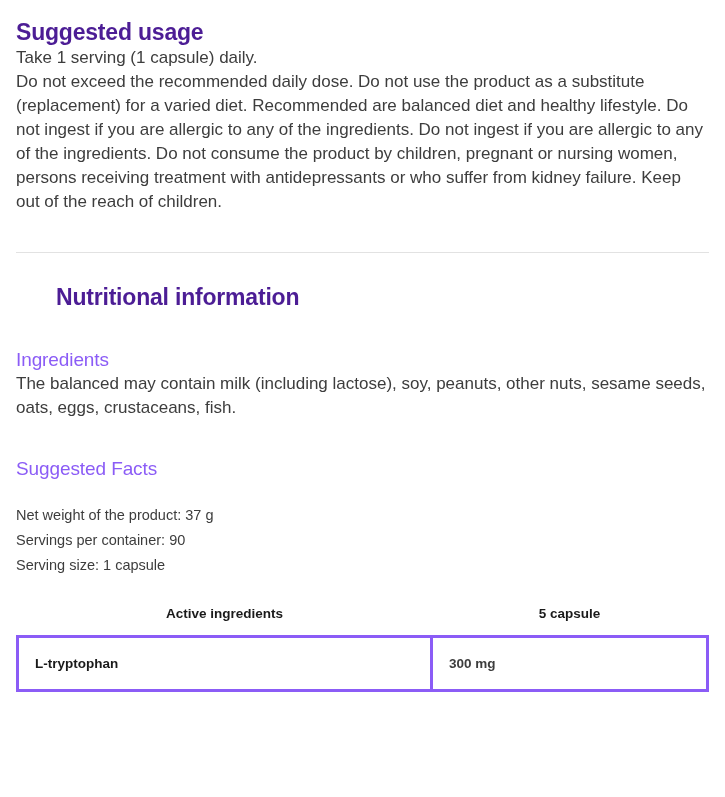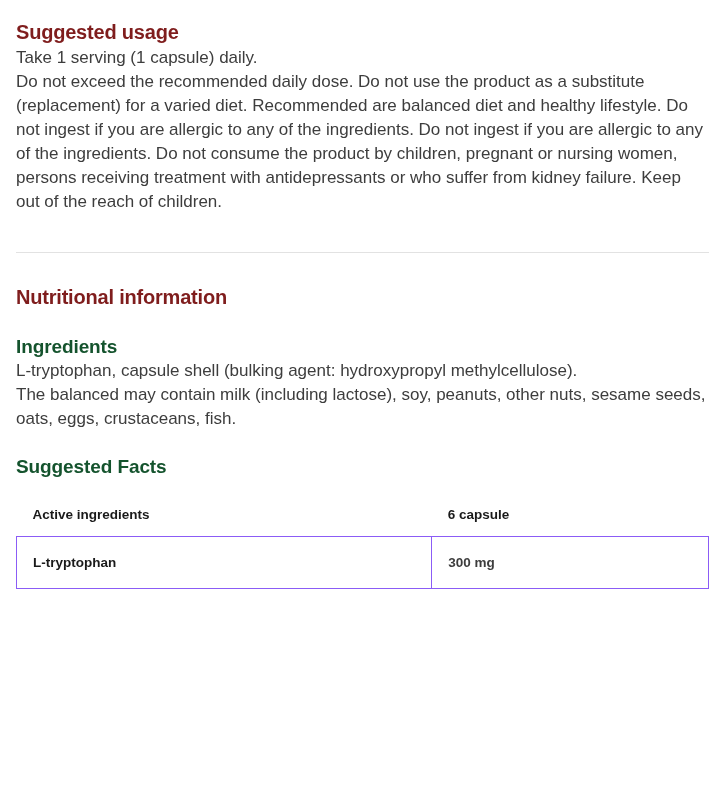--- a/index.html
+++ b/index.html
@@ -15,33 +15,33 @@
     overflow: hidden;
   }
   .page {
     width: 725px;
     height: 797px;
     box-sizing: border-box;
     padding: 0 16px;
     position: relative;
   }
   h2.section-title {
-    font-size: 20px;
+    font-size: 23px;
     line-height: 28px;
     font-weight: bold;
-    color: #7f1d1d;
+    color: #4c1d95;
     margin: 18px 0 0 0;
     letter-spacing: -0.2px;
   }
   h3.sub-title {
     font-size: 19px;
     line-height: 24px;
-    font-weight: bold;
-    color: #14532d;
-    margin: 24px 0 0 0;
+    font-weight: normal;
+    color: #8b5cf6;
+    margin: 37px 0 0 0;
     letter-spacing: -0.1px;
   }
   p.body-text {
     font-size: 17px;
     line-height: 24px;
     color: #3d3d3d;
     margin: 0;
   }
   .sp-1 { margin-top: 32px; }
   .sp-2 { margin-top: 22px; }
@@ -60,32 +60,32 @@
     line-height: 25px;
     color: #3d3d3d;
   }
   table.nutrition-table {
     width: 100%;
     border-collapse: collapse;
     margin-top: 22px;
     table-layout: fixed;
   }
   table.nutrition-table th {
-    text-align: left;
+    text-align: center;
     font-size: 13.5px;
     font-weight: bold;
     color: #1a1a1a;
     padding: 6px 16px 14px 16px;
     border: none;
   }
   table.nutrition-table td {
     font-size: 13.5px;
     color: #1a1a1a;
     padding: 18px 16px;
-    border: 1px solid #8b5cf6;
+    border: 3px solid #8b5cf6;
     vertical-align: middle;
   }
   table.nutrition-table td.name-cell {
     font-weight: bold;
   }
   table.nutrition-table td.value-cell {
     font-weight: bold;
     color: #3d3d3d;
   }
   table.nutrition-table col.col-name { width: 60%; }
@@ -97,40 +97,44 @@
 <div class="page">
 
   <h2 class="section-title">Suggested usage</h2>
 
   <p class="body-text sp-1">Take 1 serving (1 capsule) daily.</p>
 
   <p class="body-text sp-2">Do not exceed the recommended daily dose. Do not use the product as a substitute (replacement) for a varied diet. Recommended are balanced diet and healthy lifestyle. Do not ingest if you are allergic to any of the ingredients. Do not ingest if you are allergic to any of the ingredients. Do not consume the product by children, pregnant or nursing women, persons receiving treatment with antidepressants or who suffer from kidney failure. Keep out of the reach of children.</p>
 
   <hr class="divider">
 
-  <h2 class="section-title" style="margin-top:30px;">Nutritional information</h2>
+  <h2 class="section-title" style="margin-top:30px;margin-left:40px;">Nutritional information</h2>
 
   <h3 class="sub-title">Ingredients</h3>
 
-  <p class="body-text sp-3">L-tryptophan, capsule shell (bulking agent: hydroxypropyl methylcellulose).</p>
 
   <p class="body-text sp-4">The balanced may contain milk (including lactose), soy, peanuts, other nuts, sesame seeds, oats, eggs, crustaceans, fish.</p>
 
   <h3 class="sub-title">Suggested Facts</h3>
 
+  <div class="facts-lines">
+    <div class="fact-line">Net weight of the product: 37 g</div>
+    <div class="fact-line">Servings per container: 90</div>
+    <div class="fact-line">Serving size: 1 capsule</div>
+  </div>
 
   <table class="nutrition-table">
     <colgroup>
       <col class="col-name">
       <col class="col-value">
     </colgroup>
     <thead>
       <tr>
         <th>Active ingredients</th>
-        <th>6 capsule</th>
+        <th>5 capsule</th>
       </tr>
     </thead>
     <tbody>
       <tr>
         <td class="name-cell">L-tryptophan</td>
         <td class="value-cell">300 mg</td>
       </tr>
     </tbody>
   </table>
 

